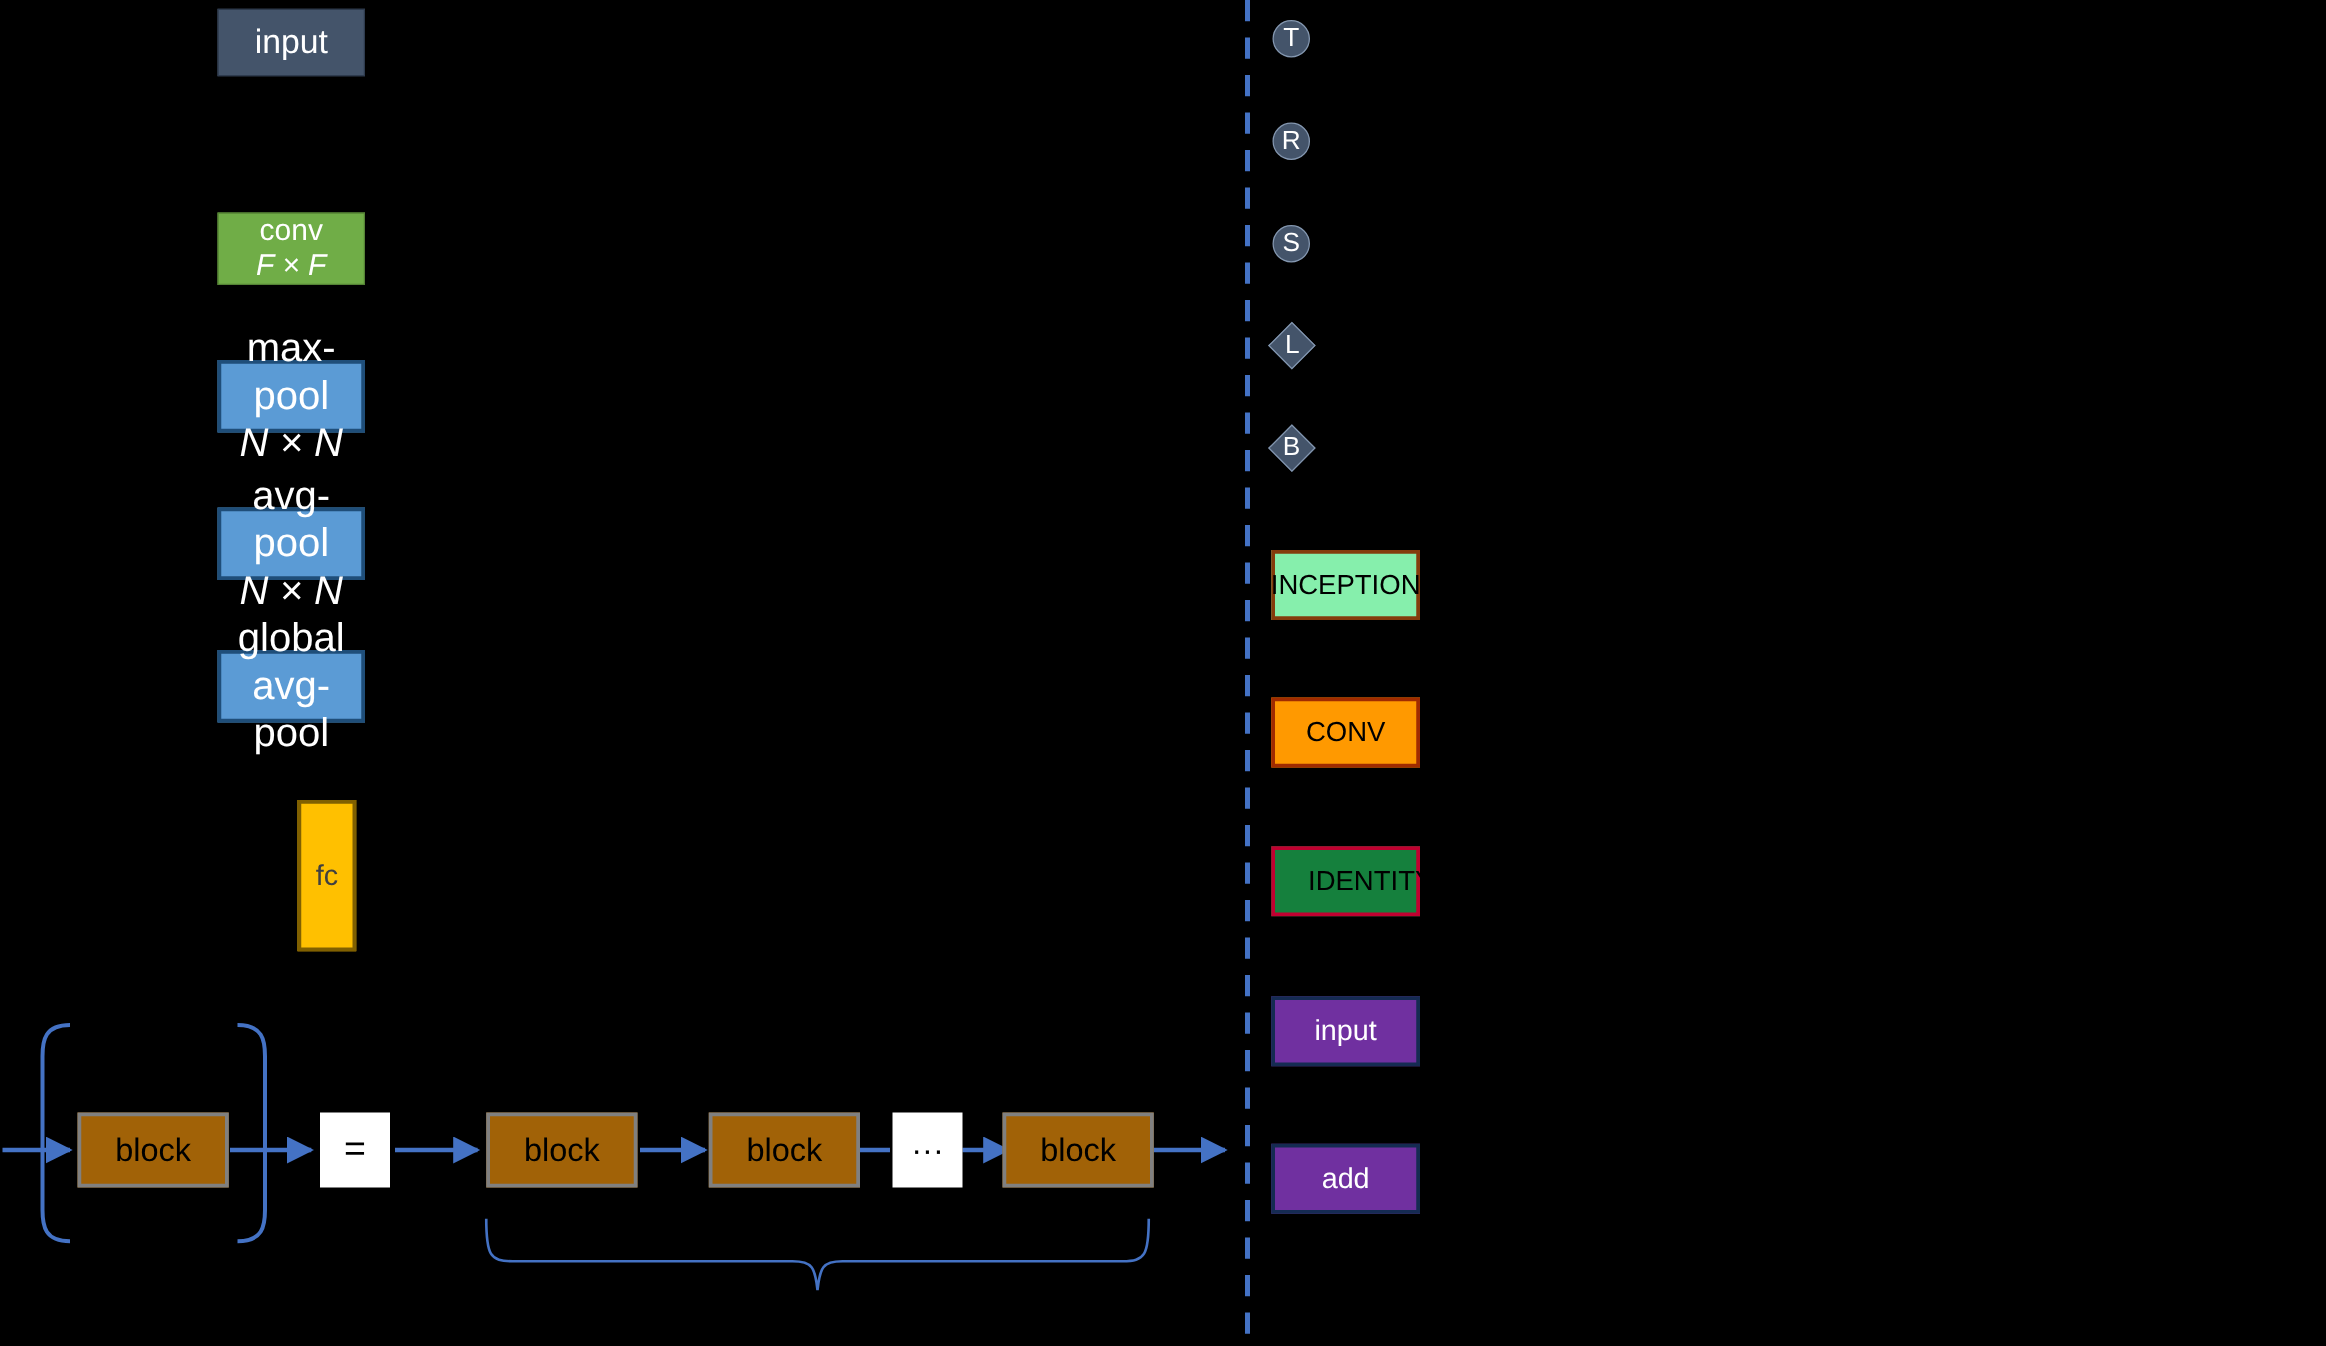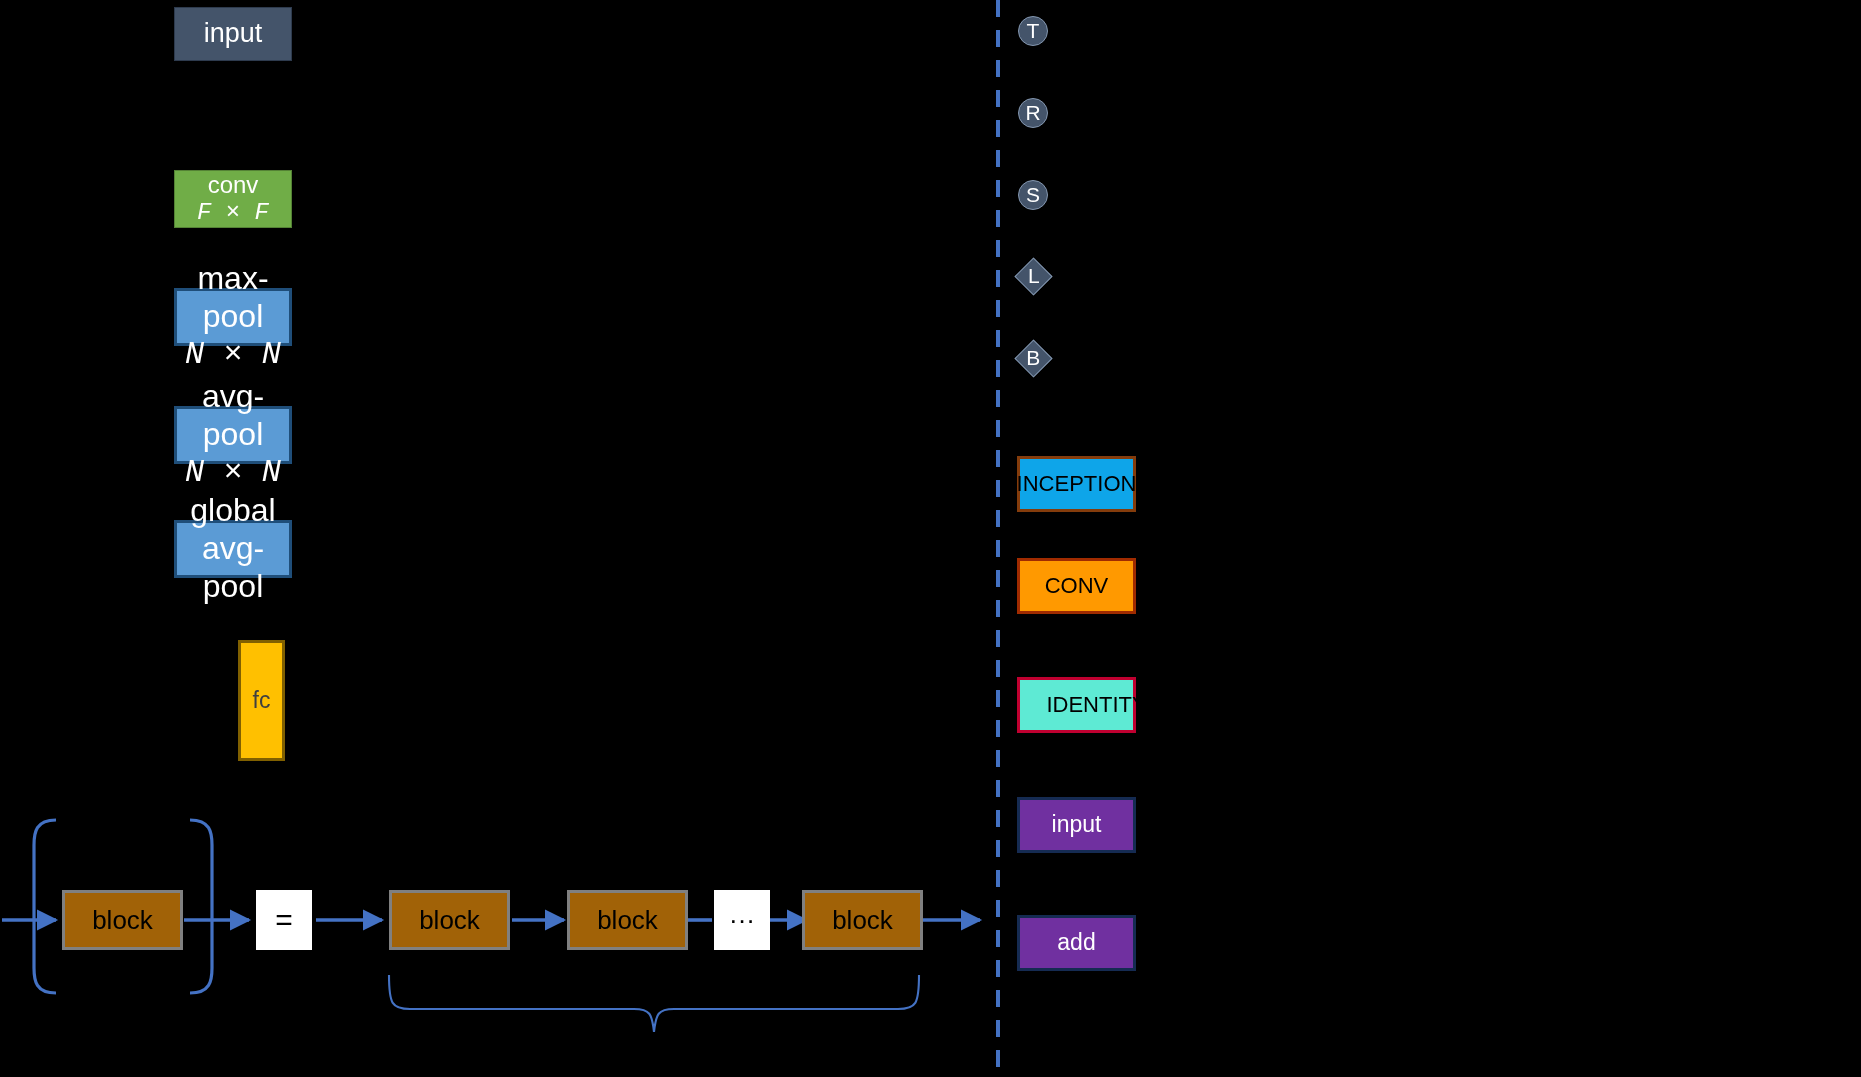--- a/index.html
+++ b/index.html
@@ -27,21 +27,21 @@
     flex-direction: column;
     align-items: center;
     justify-content: center;
     text-align: center;
     line-height: 1.18;
   }
   .legend-label {
     white-space: nowrap;
   }
   .sub-math {
-    font-family: Liberation Mono, monospace;
+    font-family: Liberation Sans, sans-serif;
     font-style: italic;
   }
   .box-input {
     background: #44546A;
     border: 1px solid #2E3B4E;
     color: #FFFFFF;
     font-size: 27px;
   }
   .box-conv {
     background: #70AD47;
@@ -68,34 +68,33 @@
     color: #000000;
     font-size: 26px;
   }
   .box-plain {
     background: #FFFFFF;
     border: none;
     color: #000000;
     font-size: 30px;
   }
   .box-inception {
-    background: #0ea5e9;
+    background: #86efac;
     border: 3px solid #843C0C;
     color: #000000;
     font-size: 22px;
-    margin-top: 16px;
   }
   .box-conv2 {
     background: #FF9900;
     border: 3px solid #A02B00;
     color: #000000;
     font-size: 22px;
   }
   .box-identity {
-    background: #5eead4;
+    background: #15803d;
     border: 3px solid #C00030;
     color: #000000;
     font-size: 22px;
     padding-left: 40px;
   }
   .box-concat, .box-add {
     background: #7030A0;
     border: 3px solid #152B52;
     color: #FFFFFF;
     font-size: 23px;

